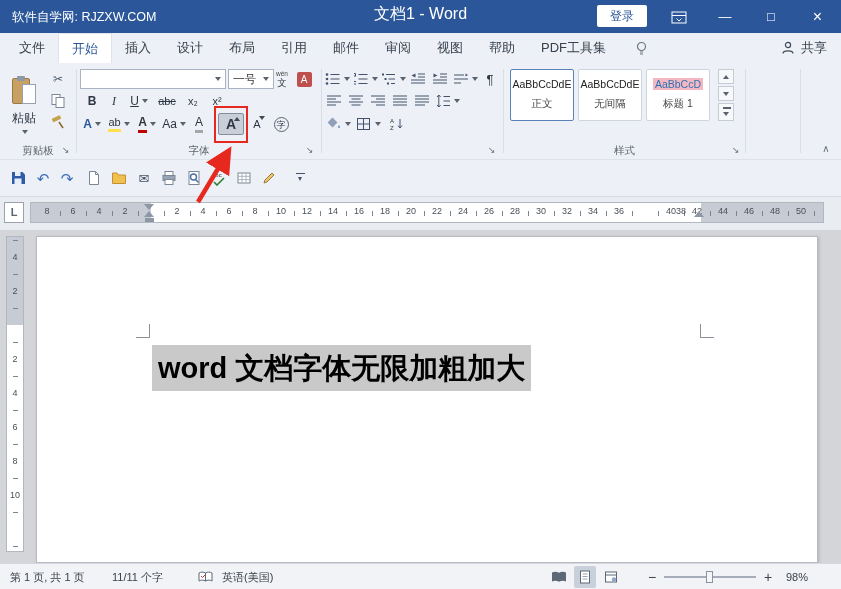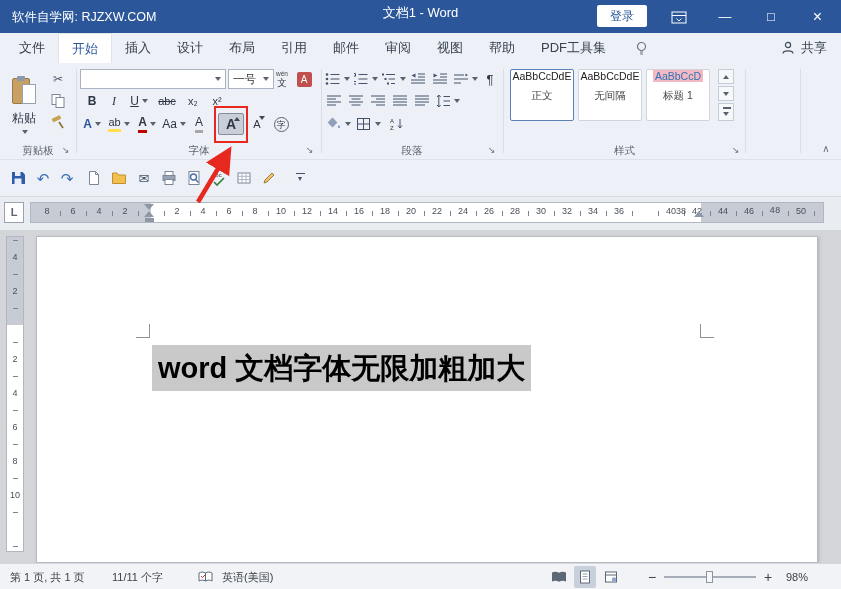--- a/index.html
+++ b/index.html
@@ -2,21 +2,21 @@
 <html><head>
 <meta charset="utf-8">
 <style>
   *{box-sizing:border-box;margin:0;padding:0}
   body{font-family:"Liberation Sans","DejaVu Sans",sans-serif;background:#888}
   .screen{position:relative;width:841px;height:589px;overflow:hidden;background:#14532d;margin:0 auto}
 
   
   .titlebar{position:absolute;left:0;top:0;width:841px;height:33px;background:#2b579a;color:#fff}
   .tb-app{position:absolute;left:12px;top:9px;font-size:12.5px}
-  .tb-doc{position:absolute;left:50%;transform:translateX(-50%);top:4px;font-size:13px}
+  .tb-doc{position:absolute;left:50%;transform:translateX(-50%);top:4px;font-size:16px}
   .tb-login{position:absolute;left:597px;top:5px;width:50px;height:22px;background:#fff;color:#2b579a;
     font-size:12px;text-align:center;line-height:22px;border-radius:2px;cursor:default}
   .tb-ribbonopt{position:absolute;left:668px;top:9px;width:22px;height:16px;display:flex;align-items:center;justify-content:center}
   .wbtn{position:absolute;top:0;width:46px;height:33px;text-align:center;line-height:33px;font-size:13px;color:#fff}
   .wbtn.close{width:47px}
 
   
   .tabrow{position:absolute;left:0;top:33px;width:841px;height:30px;background:#edf1f7;display:flex;align-items:stretch;padding-left:6px;font-size:13px;color:#38414e}
   .tab{padding:0 13px;line-height:30px;white-space:nowrap}
   .tab.active{background:#fff;color:#2b579a;border:1px solid #e0e4ea;border-bottom:none}
@@ -50,21 +50,21 @@
   .redA{background:#c0504d;color:#fff;width:15px;height:15px;line-height:15px;text-align:center;font-size:10px;border-radius:2px}
   .circleZ{border:1px solid #5a6270;border-radius:50%;width:15px;height:15px;line-height:14px;text-align:center;font-size:9px}
   .wen{display:flex;flex-direction:column;align-items:center;line-height:1}
   .wen .t{font-size:6.5px;color:#444}
   .wen .b{font-size:9.5px}
   .mark-up{position:absolute;top:3px;right:3px;width:0;height:0;border-left:3px solid transparent;border-right:3px solid transparent;border-bottom:4px solid #3f4856}
   .mark-dn{position:absolute;top:3px;right:3px;width:0;height:0;border-left:3px solid transparent;border-right:3px solid transparent;border-top:4px solid #3f4856}
   
   .stylecard{position:absolute;top:6px;width:64px;height:52px;background:#fff;border:1px solid #cfd5dd;border-radius:2px;text-align:center}
   .stylecard.sel{border:1px solid #5b82b8}
-  .st-preview{display:block;font-size:10.5px;color:#222;white-space:nowrap}
+  .st-preview{display:block;margin-top:8px;font-size:10.5px;color:#222;white-space:nowrap}
   .st-preview .pink{background:#f3b8c2;color:#2e74b5;padding:0 2px}
   .st-name{display:block;margin-top:7px;font-size:10.5px;color:#444}
   .st-arrow{position:absolute;left:214px;width:16px;height:15px;border:1px solid #c6ccd5;background:#f6f8fa;display:flex;align-items:center;justify-content:center}
   .tri-up{width:0;height:0;border-left:3px solid transparent;border-right:3px solid transparent;border-bottom:4px solid #5a6270}
   .tri-dn{width:0;height:0;border-left:3px solid transparent;border-right:3px solid transparent;border-top:4px solid #5a6270}
   .gal-bar{position:absolute;top:3px;left:4px;width:8px;height:1.5px;background:#5a6270}
   
   .edit-btn{position:absolute;left:3px;top:6px;width:46px;height:72px;display:flex;flex-direction:column;align-items:center;justify-content:center;gap:4px;font-size:12px;color:#2f3745}
   .collapse{position:absolute;left:816px;top:78px;width:20px;height:16px;text-align:center;font-size:10px;color:#68707c;line-height:16px}
 
@@ -379,21 +379,20 @@
           <i class="caret"></i>
       </div>
       <div class="rbtn" style="left:64px;top:50px;width:22px;height:22px">
         <svg width="16" height="14" viewBox="0 0 16 14">
             <text x="1" y="6" font-size="6" fill="#333">A</text>
             <text x="1" y="13" font-size="6" fill="#333">Z</text>
             <path d="M11 2v9M11 11l-2-2.5M11 11l2-2.5" stroke="#44536b" fill="none"></path>
           </svg>
       </div>
 
-      <div class="grp-label">段落</div>
       <span class="launcher" style="left:166px">↘</span>
     </div>
 
     <div class="grp" style="left:504px;width:241px">
       <div class="stylecard sel" style="left:6px">
         <span class="st-preview">AaBbCcDdE</span>
         <span class="st-name">正文</span>
       </div>
       <div class="stylecard" style="left:74px">
         <span class="st-preview">AaBbCcDdE</span>
@@ -514,21 +513,21 @@
         <span class="rnum" style="left: 484px;">28</span>
         <span class="rnum" style="left: 510px;">30</span>
         <span class="rnum" style="left: 536px;">32</span>
         <span class="rnum" style="left: 562px;">34</span>
         <span class="rnum" style="left: 588px;">36</span>
         <span class="rnum" style="left: 614px; margin-left: 36px;">38</span>
         <span class="rnum" style="left: 640px;">40</span>
         <span class="rnum" style="left: 666px;">42</span>
         <span class="rnum" style="left: 692px;">44</span>
         <span class="rnum" style="left: 718px;">46</span>
-        <span class="rnum" style="left: 744px; font-family: Liberation Mono, monospace;">48</span>
+        <span class="rnum" style="left: 744px;">48</span>
         <span class="rnum" style="left: 770px;">50</span>
         <i class="rtick" style="left: 133px;"></i>
         <i class="rtick" style="left: 159px;"></i>
         <i class="rtick" style="left: 185px;"></i>
         <i class="rtick" style="left: 211px;"></i>
         <i class="rtick" style="left: 237px;"></i>
         <i class="rtick" style="left: 263px;"></i>
         <i class="rtick" style="left: 289px;"></i>
         <i class="rtick" style="left: 315px;"></i>
         <i class="rtick" style="left: 341px;"></i>

